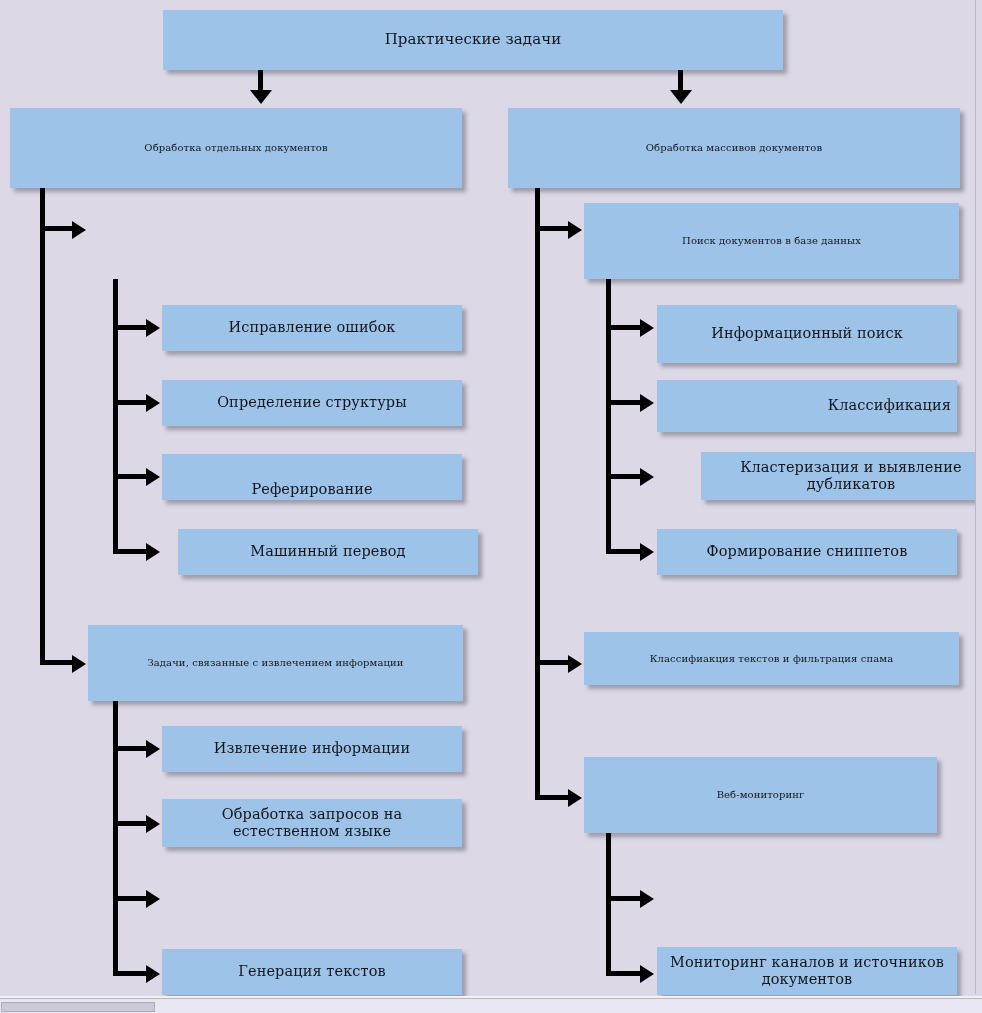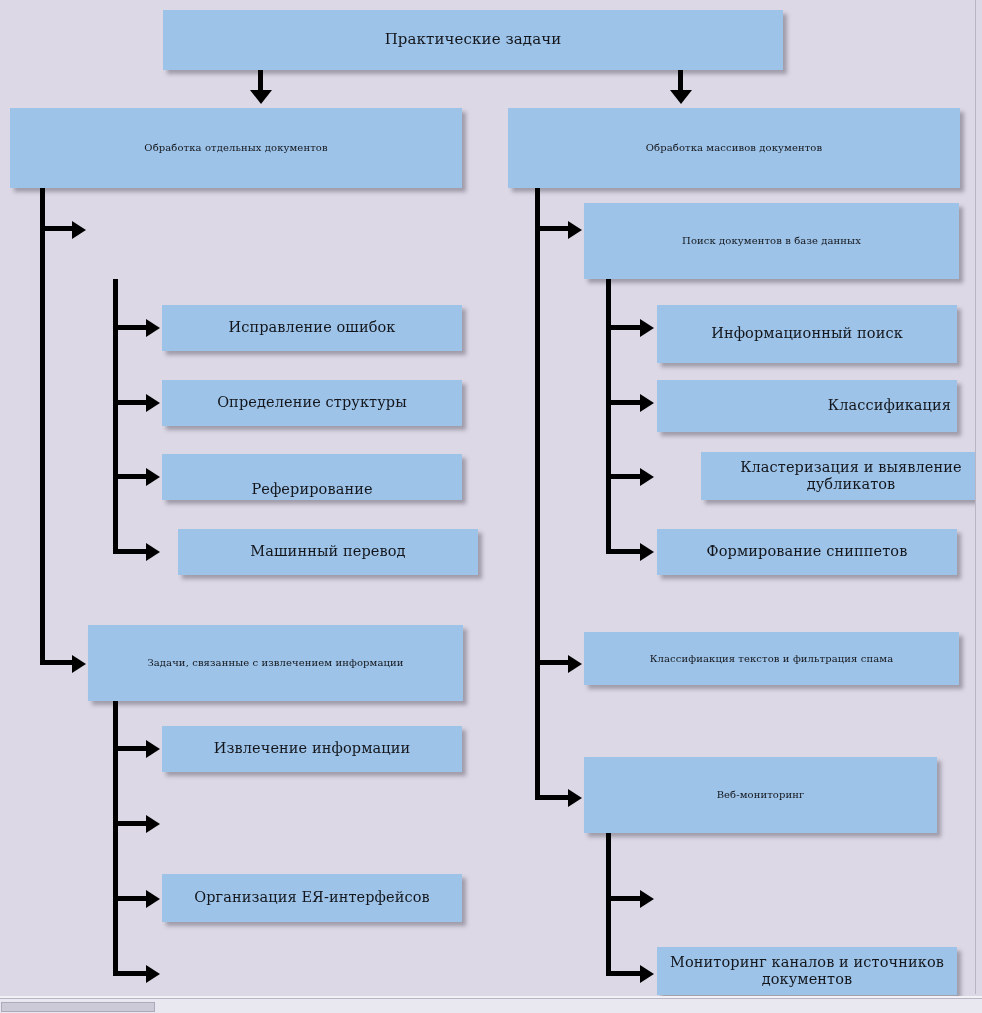--- a/index.html
+++ b/index.html
@@ -160,29 +160,32 @@
   <div class="vline" style="left:113px; top:701px; height:275px;"></div>
 
   <div class="hline" style="left:113px; top:746px; width:40px;"></div>
   <div class="arrow-right" style="left:146px; top:740px;"></div>
   <div class="node lvl3" style="left:162px; top:726px; width:300px; height:46px;">
     <span class="txt">Извлечение информации</span>
   </div>
 
   <div class="hline" style="left:113px; top:821px; width:40px;"></div>
   <div class="arrow-right" style="left:146px; top:815px;"></div>
+  <div class="node lvl3" style="left:162px; top:799px; width:300px; height:48px;">
+    <span class="txt">Обработка запросов на естественном языке</span>
+  </div>
 
   <div class="hline" style="left:113px; top:896px; width:40px;"></div>
   <div class="arrow-right" style="left:146px; top:890px;"></div>
-  <div class="node lvl3" style="left:162px; top:874px; width:300px; height:48px;">
-    <span class="txt">Организация ЕЯ-интерфейсов</span>
-  </div>
 
   <div class="hline" style="left:113px; top:971px; width:40px;"></div>
   <div class="arrow-right" style="left:146px; top:965px;"></div>
+  <div class="node lvl3" style="left:162px; top:949px; width:300px; height:46px;">
+    <span class="txt">Генерация текстов</span>
+  </div>
 
   <div class="node lvl2" style="left:508px; top:108px; width:452px; height:80px;">
     <span class="txt">Обработка массивов документов</span>
   </div>
 
   <div class="vline" style="left:535px; top:188px; height:612px;"></div>
 
   <div class="hline" style="left:535px; top:226px; width:40px;"></div>
   <div class="arrow-right" style="left:568px; top:221px;"></div>
 

